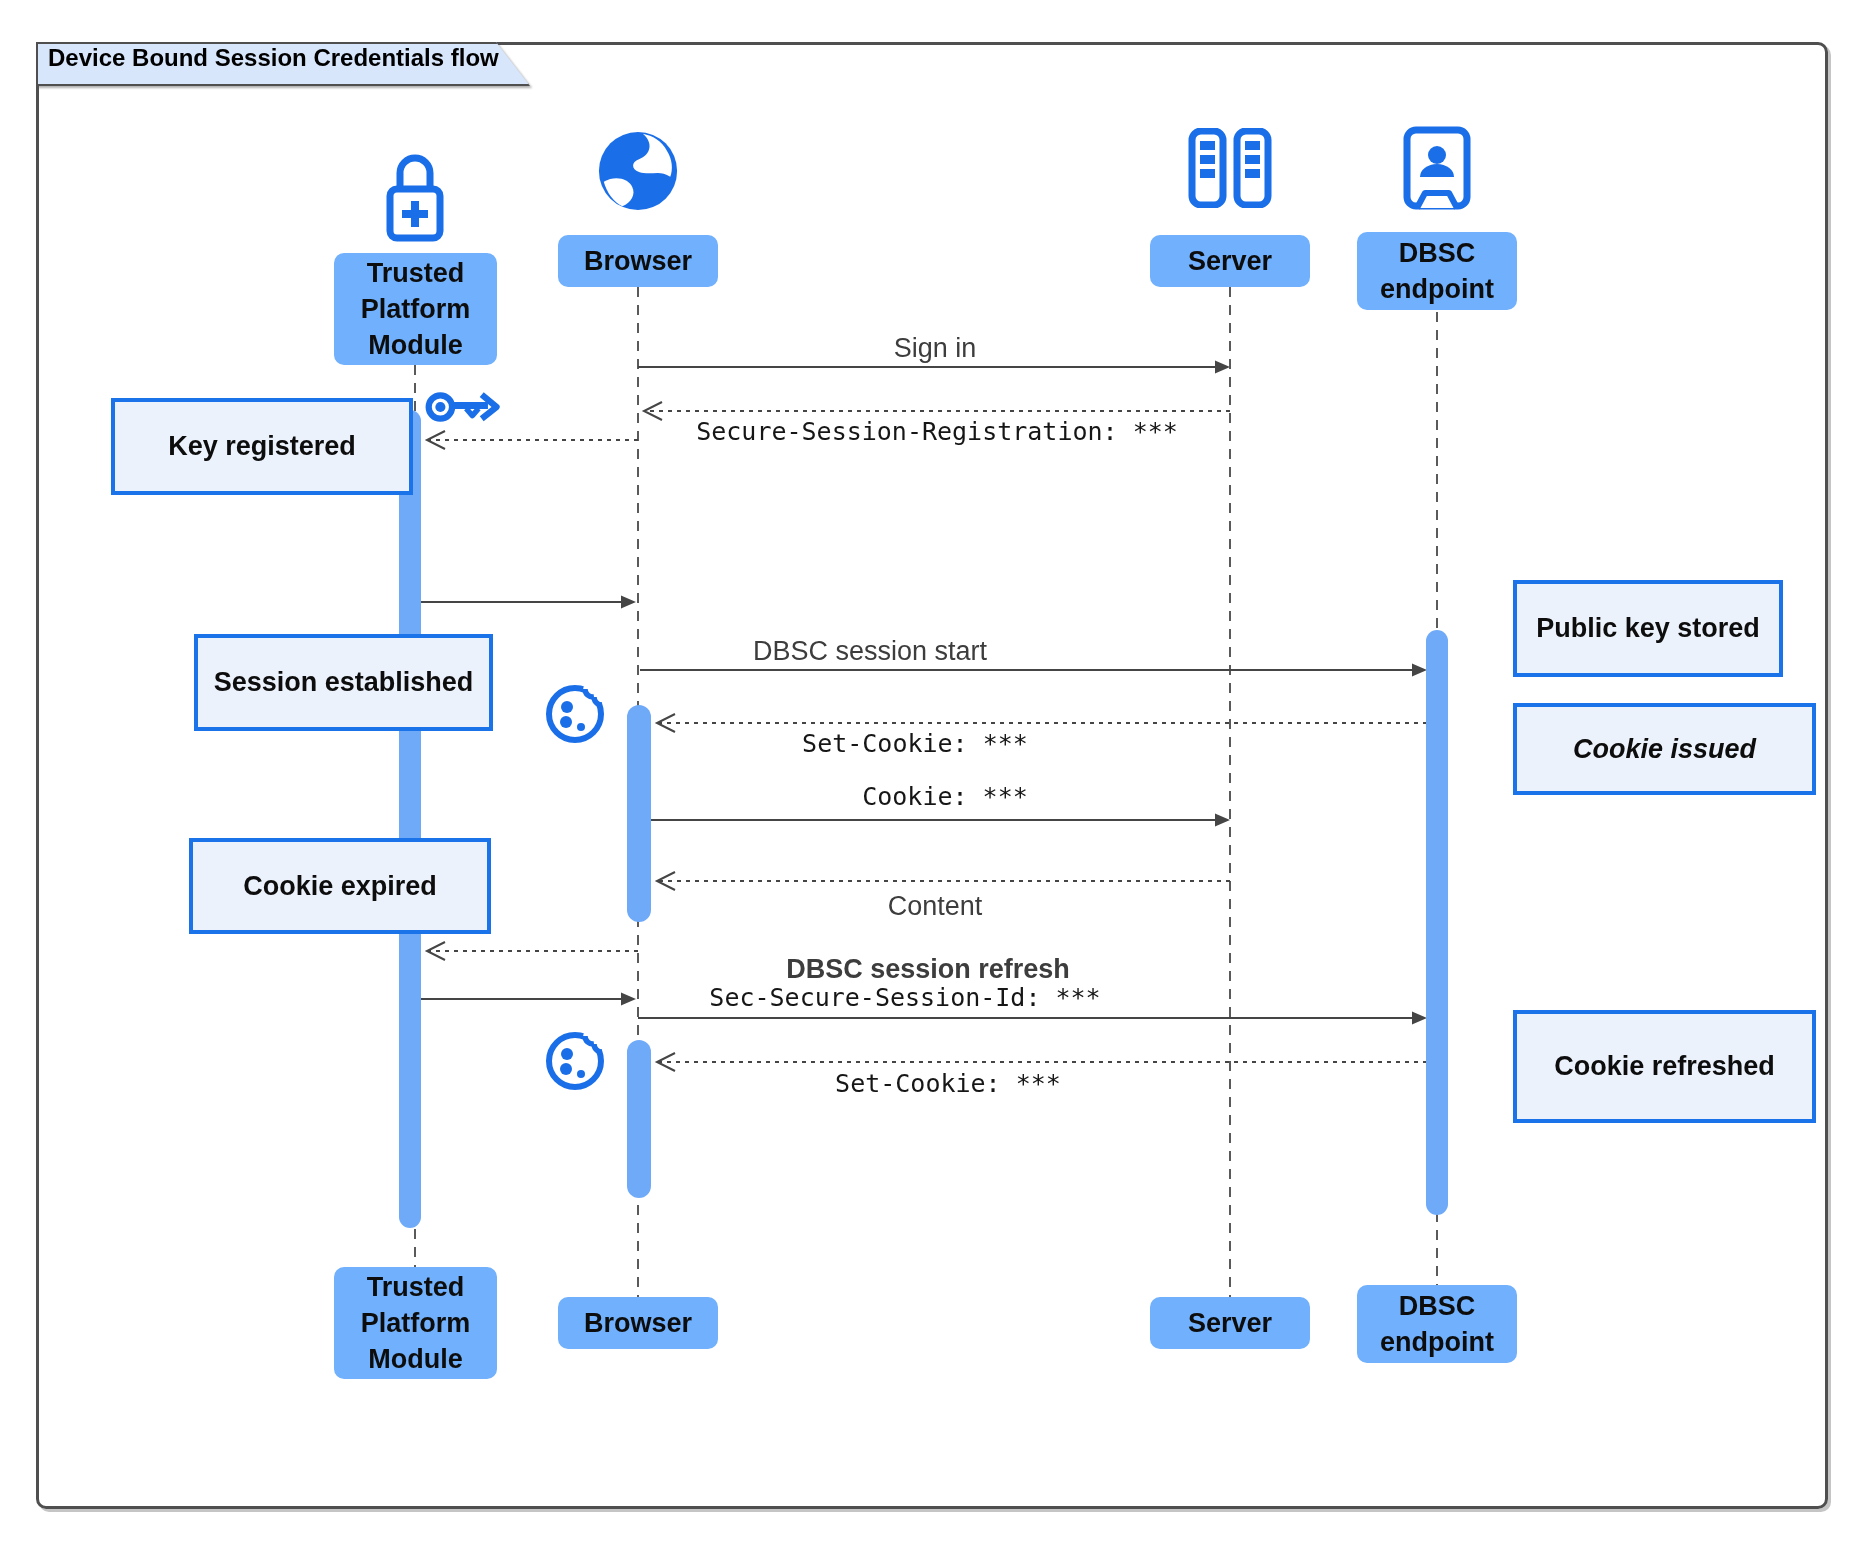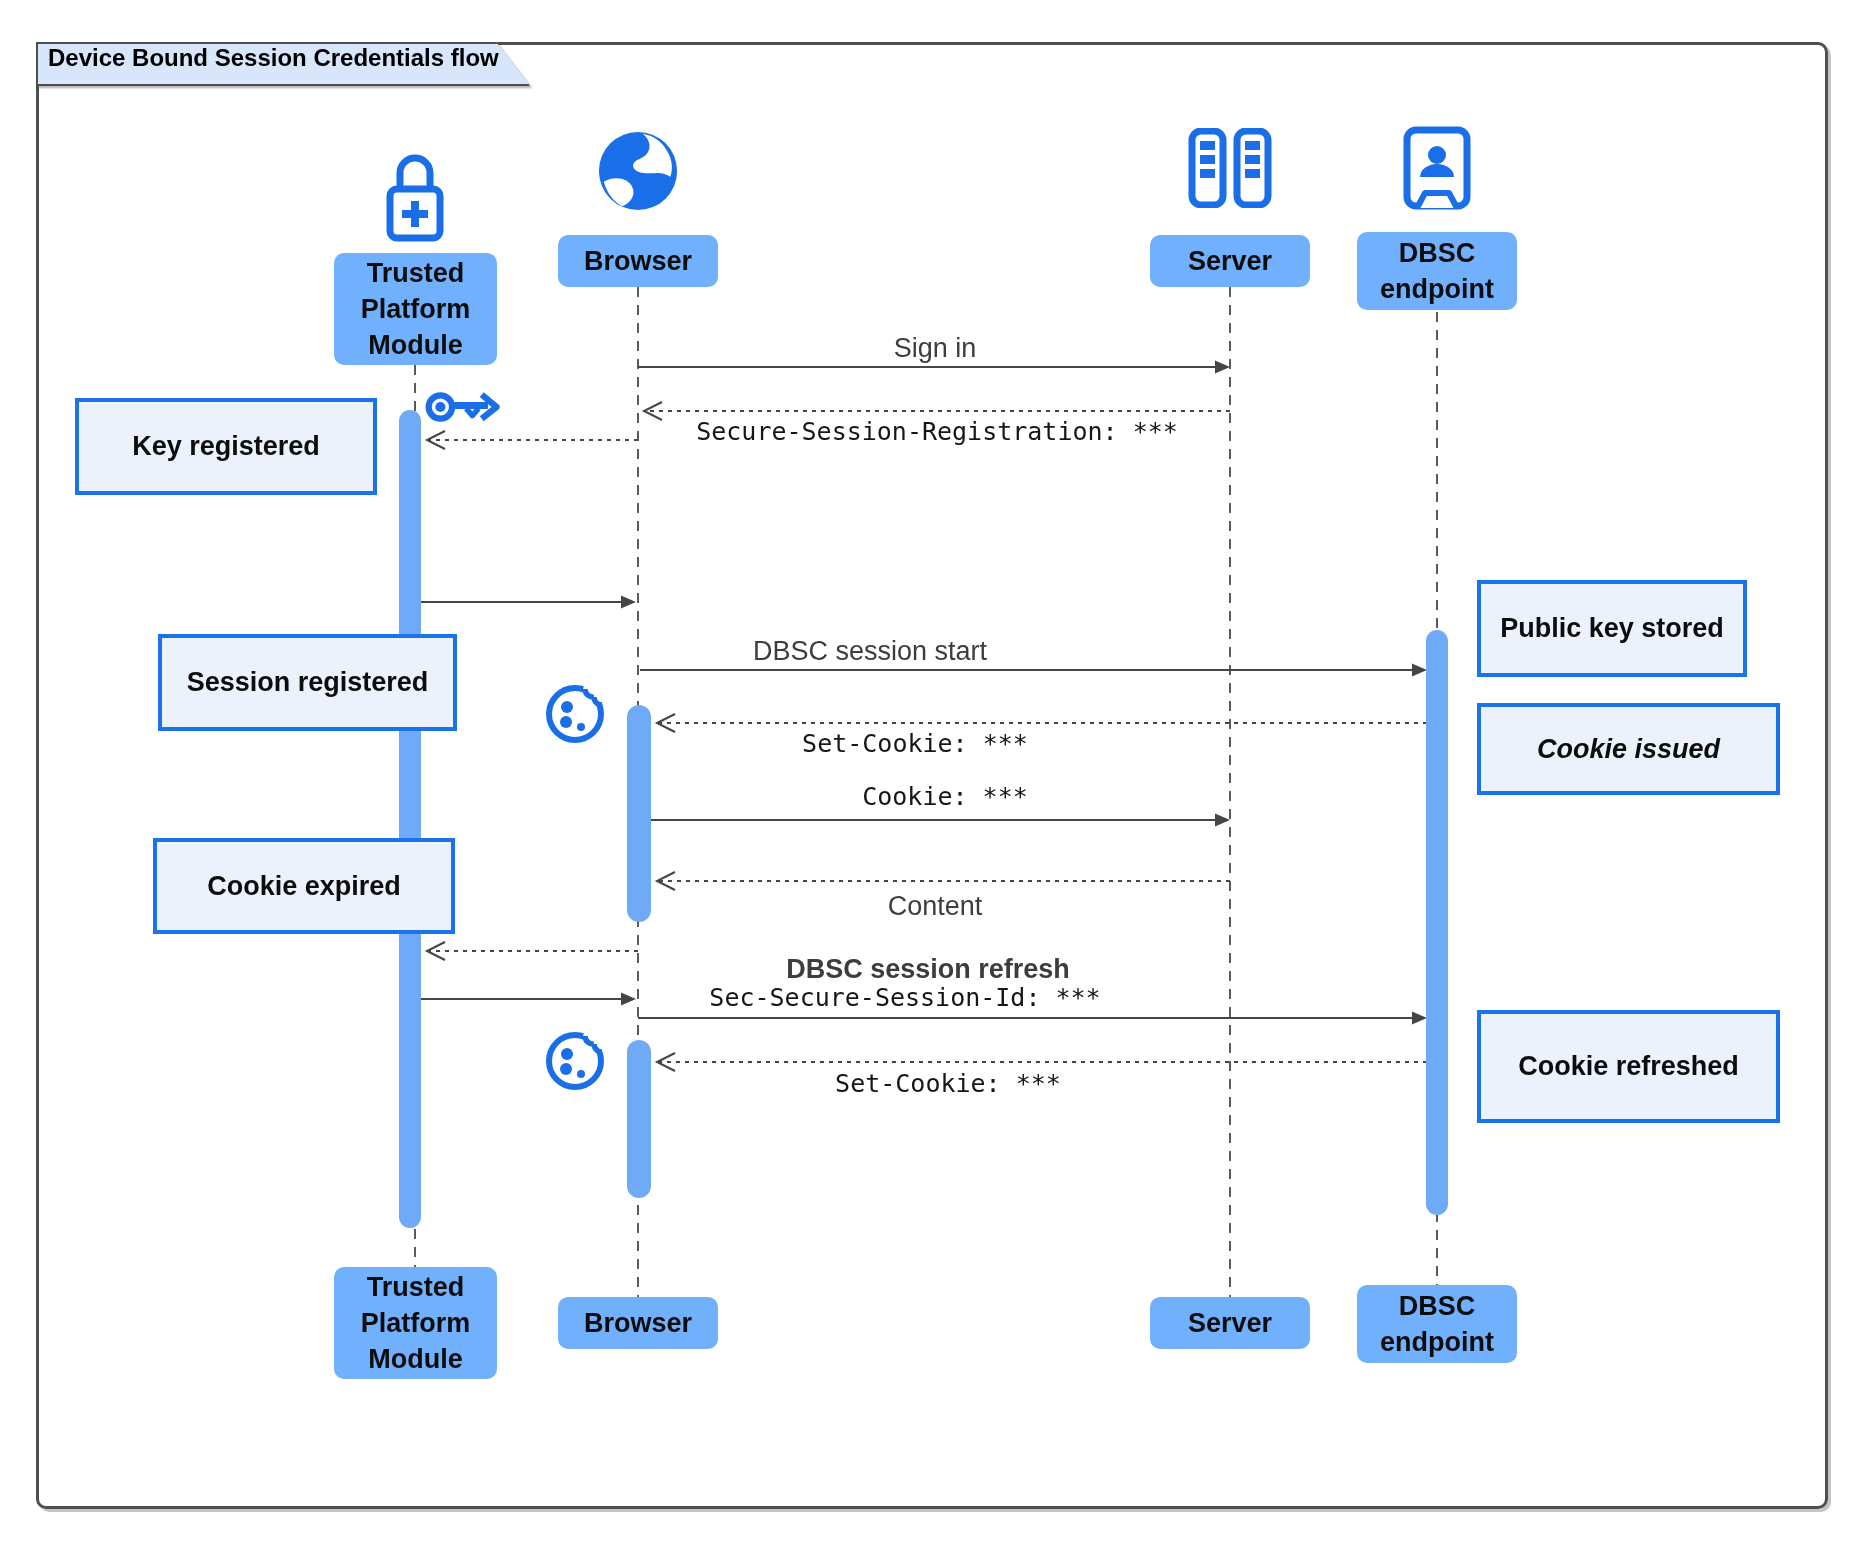--- a/index.html
+++ b/index.html
@@ -53,20 +53,21 @@
     position:absolute;background:var(--participant-fill);border-radius:10px;
     display:flex;align-items:center;justify-content:center;text-align:center;
     font-weight:bold;font-size:27px;line-height:36px;color:var(--text-dark);z-index:4;
   }
   .note{
     position:absolute;background:var(--note-fill);
     border:4px solid var(--note-border);
     display:flex;align-items:center;justify-content:center;text-align:center;
     font-weight:bold;font-size:27px;line-height:37px;color:var(--text-dark);z-index:3;
     box-sizing:border-box;
+    margin-left:36px;
   }
   .msg-label{
     position:absolute;transform:translateX(-50%);white-space:nowrap;
     height:32px;line-height:32px;z-index:4;text-align:center;
   }
   .msg-label.sans{font-size:27px;color:var(--message-text);}
   .msg-label.mono{font-family:"DejaVu Sans Mono",monospace;font-size:25px;color:var(--mono-text);}
   .icon{position:absolute;color:var(--accent);z-index:3;}
   .icon svg{display:block;width:100%;height:100%;}
 </style>
@@ -203,21 +204,21 @@
       <circle cx="51" cy="14" r="13" fill="#fff"></circle>
       <path d="M40 12 a8 8 0 0 0 9 8" fill="none" stroke="currentColor" stroke-width="5.5"></path>
       <path d="M49 20 a8 8 0 0 0 8 8" fill="none" stroke="currentColor" stroke-width="5.5"></path>
       <circle cx="22" cy="30" r="6" fill="currentColor"></circle>
       <circle cx="21" cy="45" r="6" fill="currentColor"></circle>
       <circle cx="36" cy="50" r="4" fill="currentColor"></circle>
     </svg>
   </div>
 
   <div class="note" style="left:75px;top:398px;width:302px;height:97px;">Key registered</div>
-  <div class="note" style="left:158px;top:634px;width:299px;height:97px;">Session registered</div>
+  <div class="note" style="left:158px;top:634px;width:299px;height:97px;">Session established</div>
   <div class="note" style="left:153px;top:838px;width:302px;height:96px;">Cookie expired</div>
   <div class="note" style="left:1477px;top:580px;width:270px;height:97px;">Public key stored</div>
   <div class="note" style="left:1477px;top:703px;width:303px;height:92px;font-style:italic;">Cookie issued</div>
   <div class="note" style="left:1477px;top:1010px;width:303px;height:113px;">Cookie refreshed</div>
 
   <div class="msg-label sans" style="left:935px;top:332px;">Sign in</div>
   <div class="msg-label mono" style="left:937px;top:416px;">Secure-Session-Registration: ***</div>
   <div class="msg-label sans" style="left:870px;top:635px;">DBSC session start</div>
   <div class="msg-label mono" style="left:915px;top:728px;">Set-Cookie: ***</div>
   <div class="msg-label mono" style="left:945px;top:781px;">Cookie: ***</div>

